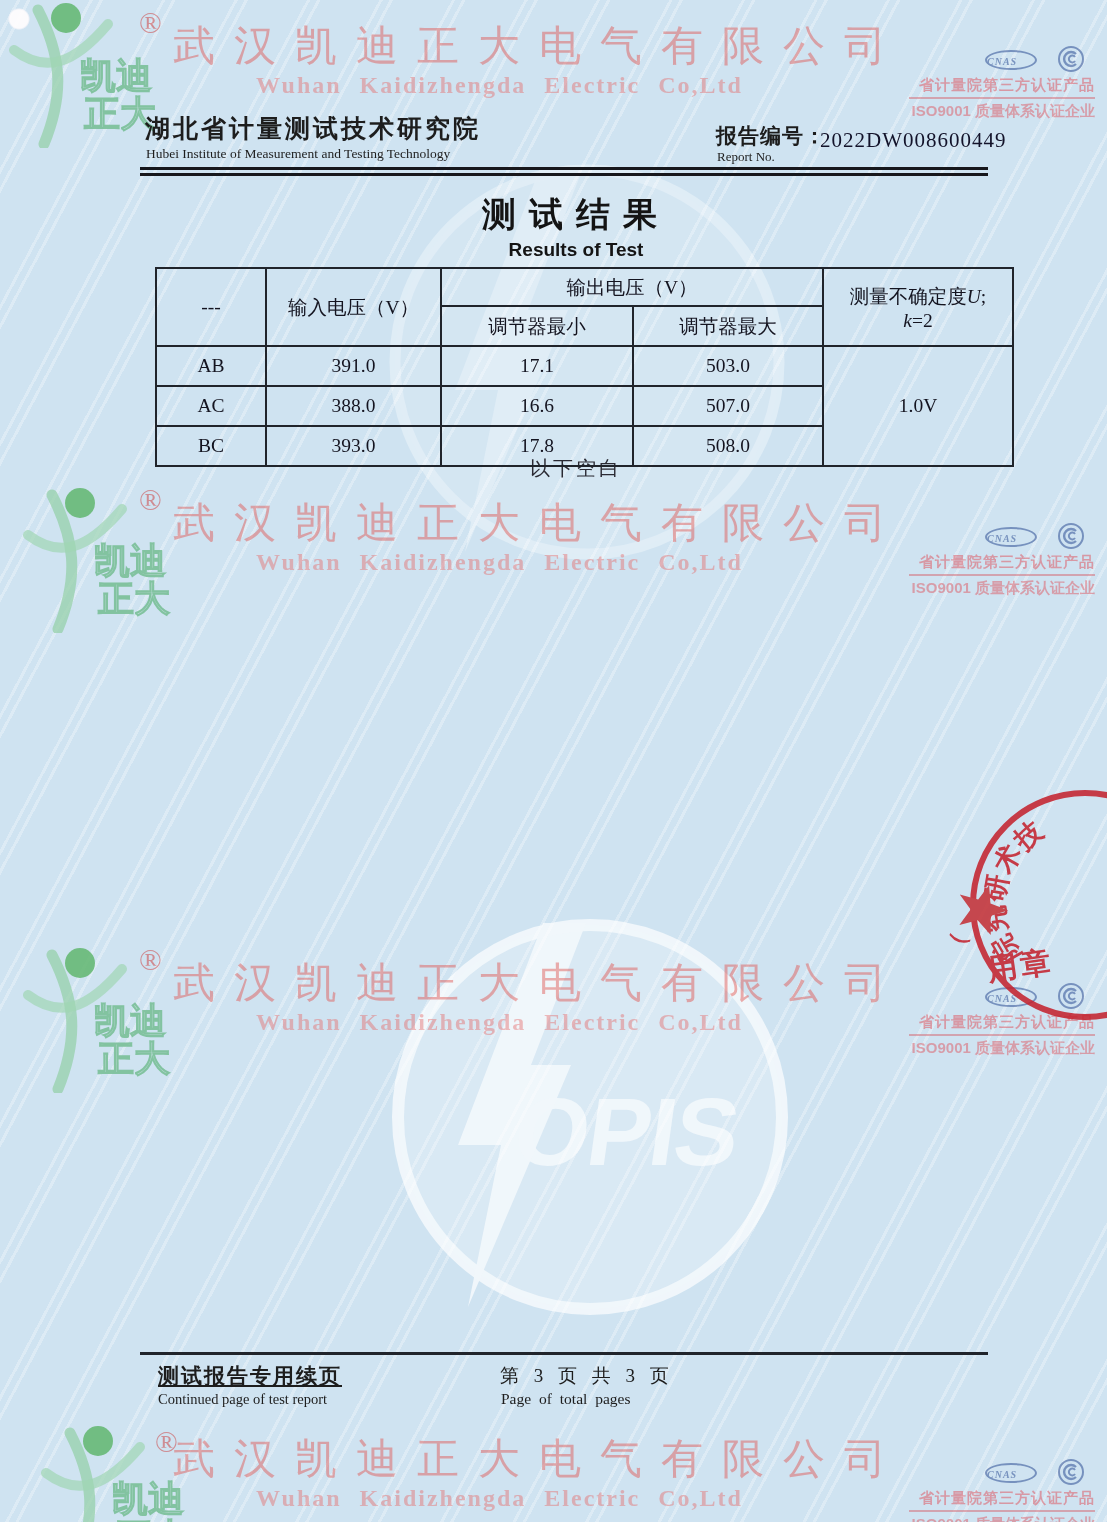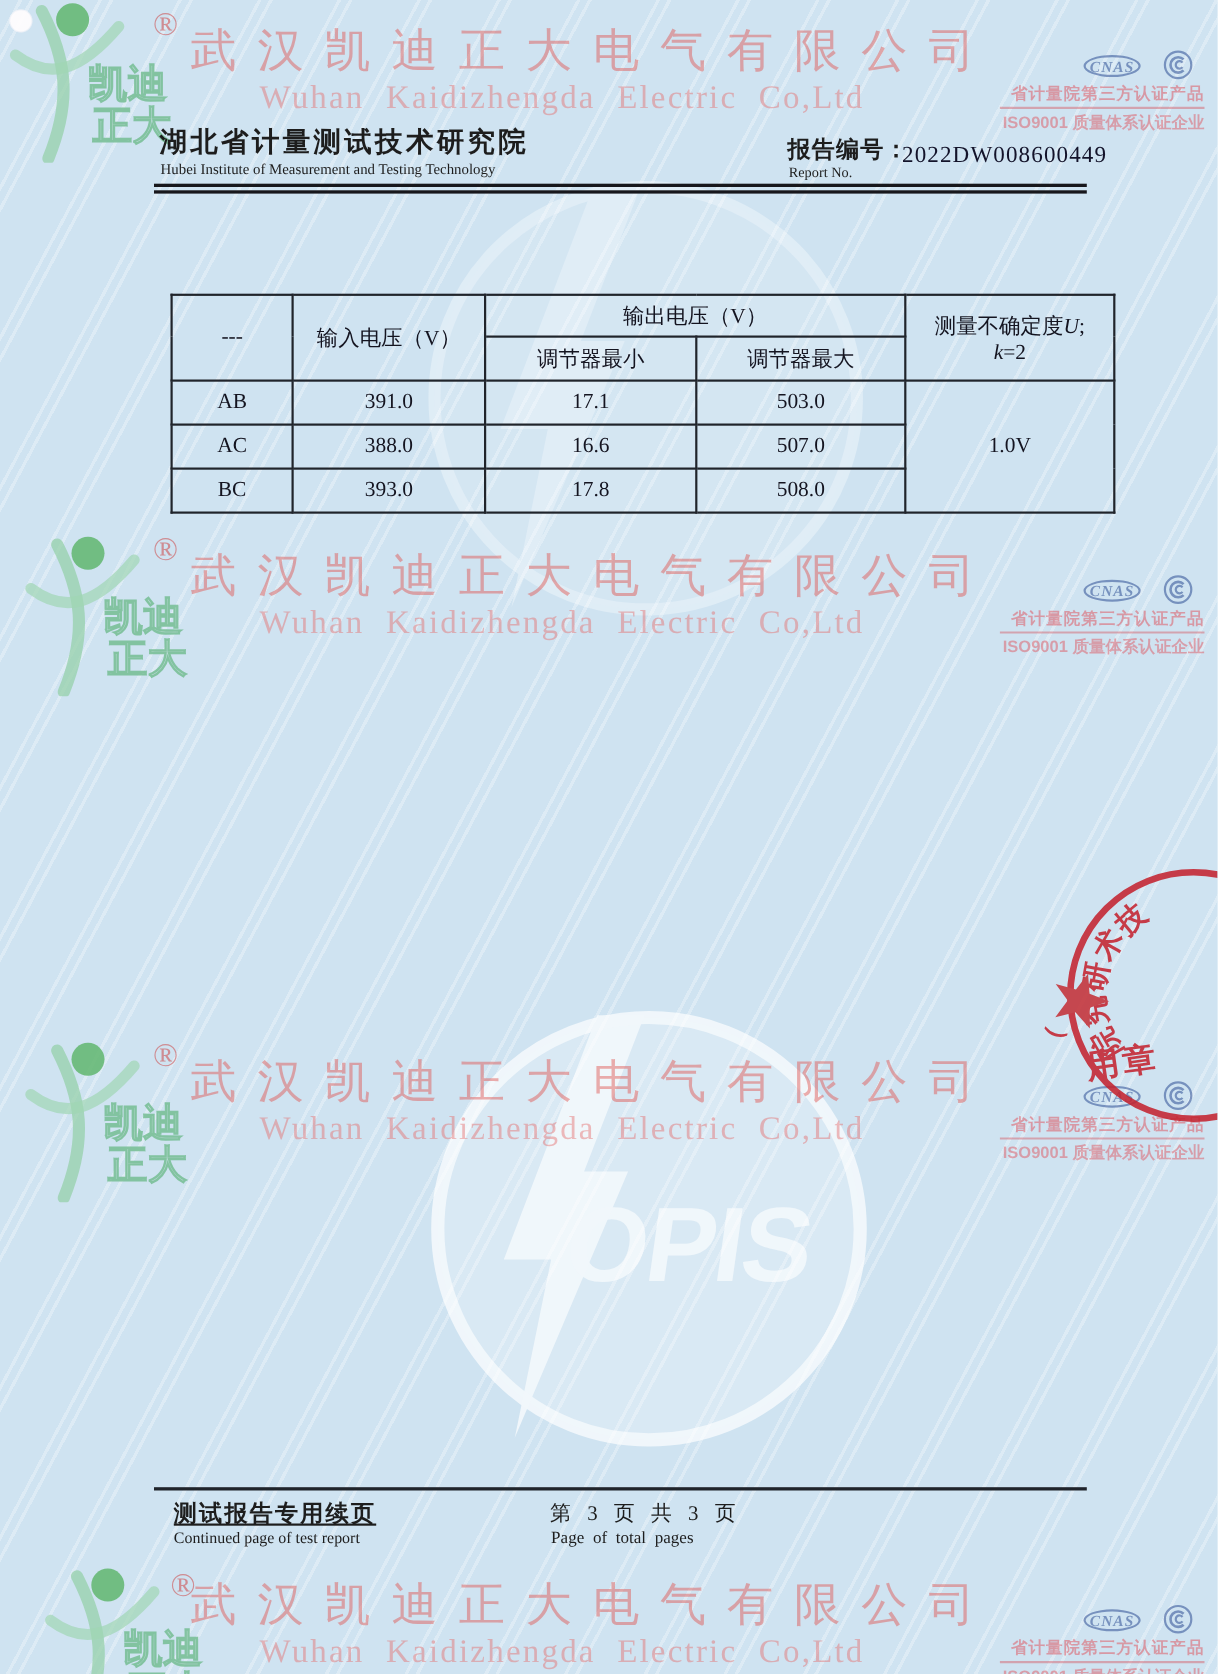--- a/index.html
+++ b/index.html
@@ -11,30 +11,30 @@
       radial-gradient(circle at 19px 19px, rgba(255,240,246,0.72) 0 9px, rgba(255,255,255,0) 11px),
       repeating-linear-gradient(118deg, rgba(255,255,255,0) 0 15px, rgba(255,255,255,0.30) 15px 18px, rgba(255,255,255,0) 18px 24px, rgba(255,255,255,0.30) 24px 27px, rgba(255,255,255,0) 27px 64px);
     font-family:"Liberation Sans", sans-serif;
   }
   .abs{position:absolute;}
   
   .wm-group{position:absolute; left:0; width:1107px; height:150px; pointer-events:none;}
   .wm-cn{position:absolute; left:173px; top:8px; font-size:42px; font-weight:normal;
          letter-spacing:19px; color:rgba(224,88,84,0.48); white-space:nowrap;
          font-family:"Liberation Serif", serif;}
-  .wm-en{position:absolute; left:236px; top:62px; font-size:30px; font-weight:normal;
+  .wm-en{position:absolute; left:256px; top:62px; font-size:24px; font-weight:bold;
          letter-spacing:2px; word-spacing:10px; color:rgba(228,110,110,0.46);
          font-family:"Liberation Serif", serif; white-space:nowrap;}
   .wm-reg{position:absolute; left:139px; top:-4px; font-size:30px; color:rgba(205,70,70,0.55);
           font-family:"Liberation Serif", serif;}
   .cert{position:absolute; right:12px; top:36px; width:215px; text-align:right; opacity:0.62;}
   .cert-logos{position:absolute; right:10px; top:-2px; width:100px; height:30px;}
   .cnas-oval{position:absolute; left:0; top:6px; width:52px; height:20px; border:2px solid #41609f;
-             border-radius:50%; color:#41609f; font-size:14px; font-style:italic;
-             font-weight:bold; text-align:center; line-height:19px; letter-spacing:1px;
+             border-radius:50%; color:#41609f; font-size:10px; font-style:italic;
+             font-weight:bold; text-align:left; line-height:19px; letter-spacing:1px;
              font-family:"Liberation Serif", serif; box-sizing:border-box;}
   .ccc-circle{position:absolute; right:0; top:1px; width:28px; height:28px;}
   .cert-l1{margin-top:30px; font-size:15px; font-weight:bold; color:rgba(222,86,96,0.85);
            white-space:nowrap; letter-spacing:1px;}
   .cert-rule{margin:2px 0 3px auto; width:186px; border-top:2px solid rgba(215,90,100,0.75);}
   .cert-l2{font-size:15px; font-weight:bold; color:rgba(222,86,96,0.80); white-space:nowrap;}
   
   .inst-cn{left:145px; top:112px; font-size:25px; font-weight:bold; letter-spacing:3px; color:#1d1d1d;text-align:right;}
   .inst-en{left:146px; top:146px; font-size:13.5px; color:#1d1d1d; font-family:"Liberation Serif", serif;}
   .dbl-rule{left:140px; top:167px; width:848px; height:3px;
@@ -187,20 +187,25 @@
     </div>
   </div>
 
   <div class="abs z3 inst-cn">湖北省计量测试技术研究院</div>
   <div class="abs z3 inst-en">Hubei Institute of Measurement and Testing Technology</div>
   <div class="abs z3 dbl-rule"></div>
   <div class="abs z3 rpt-cn">报告编号：</div>
   <div class="abs z3 rpt-en">Report No.</div>
   <div class="abs z3 rpt-val">2022DW008600449</div>
 
+  <div class="abs z3 title-wrap" style="height:500px;">
+    <div class="title-cn">测试结果</div>
+    <div class="title-en">Results of Test</div>
+    <div class="below-blank">以下空白</div>
+  </div>
 
   <table class="results z3 abs">
     <colgroup>
         <col style="width:110px">
         <col style="width:175px">
         <col style="width:192px">
         <col style="width:190px">
         <col style="width:190px">
       </colgroup>
     <tbody>

